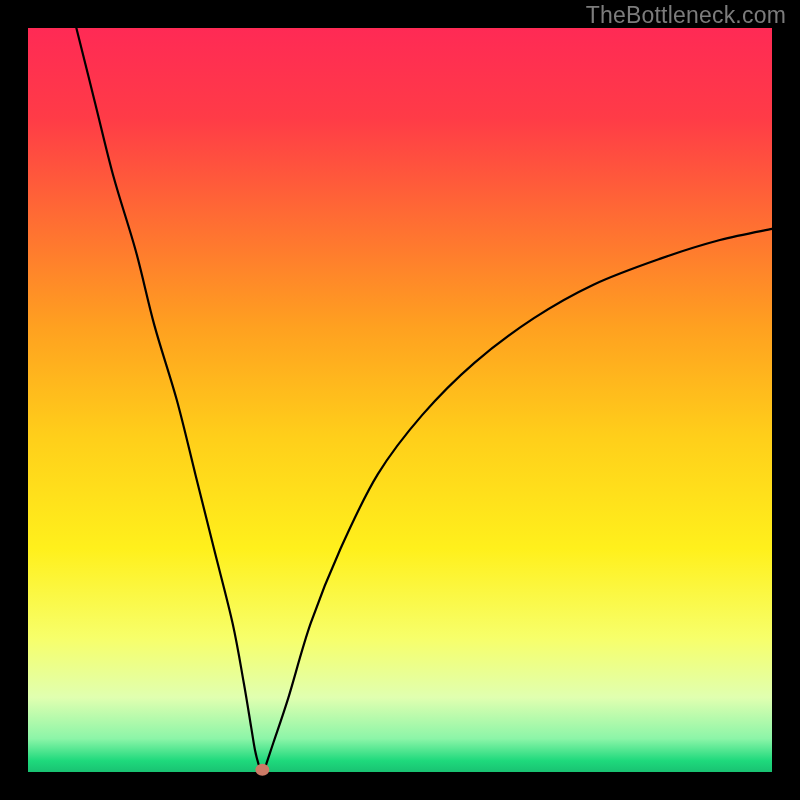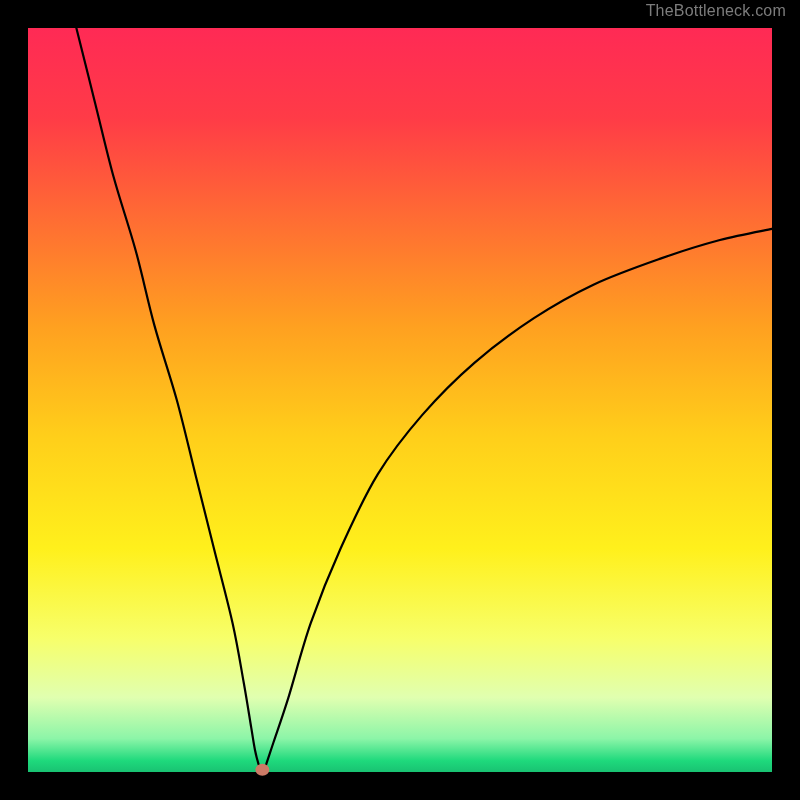--- a/index.html
+++ b/index.html
@@ -13,21 +13,21 @@
   }
   .wrap {
     position: relative;
     width: 800px;
     height: 800px;
   }
   .watermark {
     position: absolute;
     top: 2px;
     right: 14px;
-    font-size: 16px;
+    font-size: 23px;
     color: #7c7c7c;
     font-weight: 400;
     letter-spacing: 0.2px;
     z-index: 10;
   }
   svg {
     position: absolute;
     left: 0;
     top: 0;
   }

